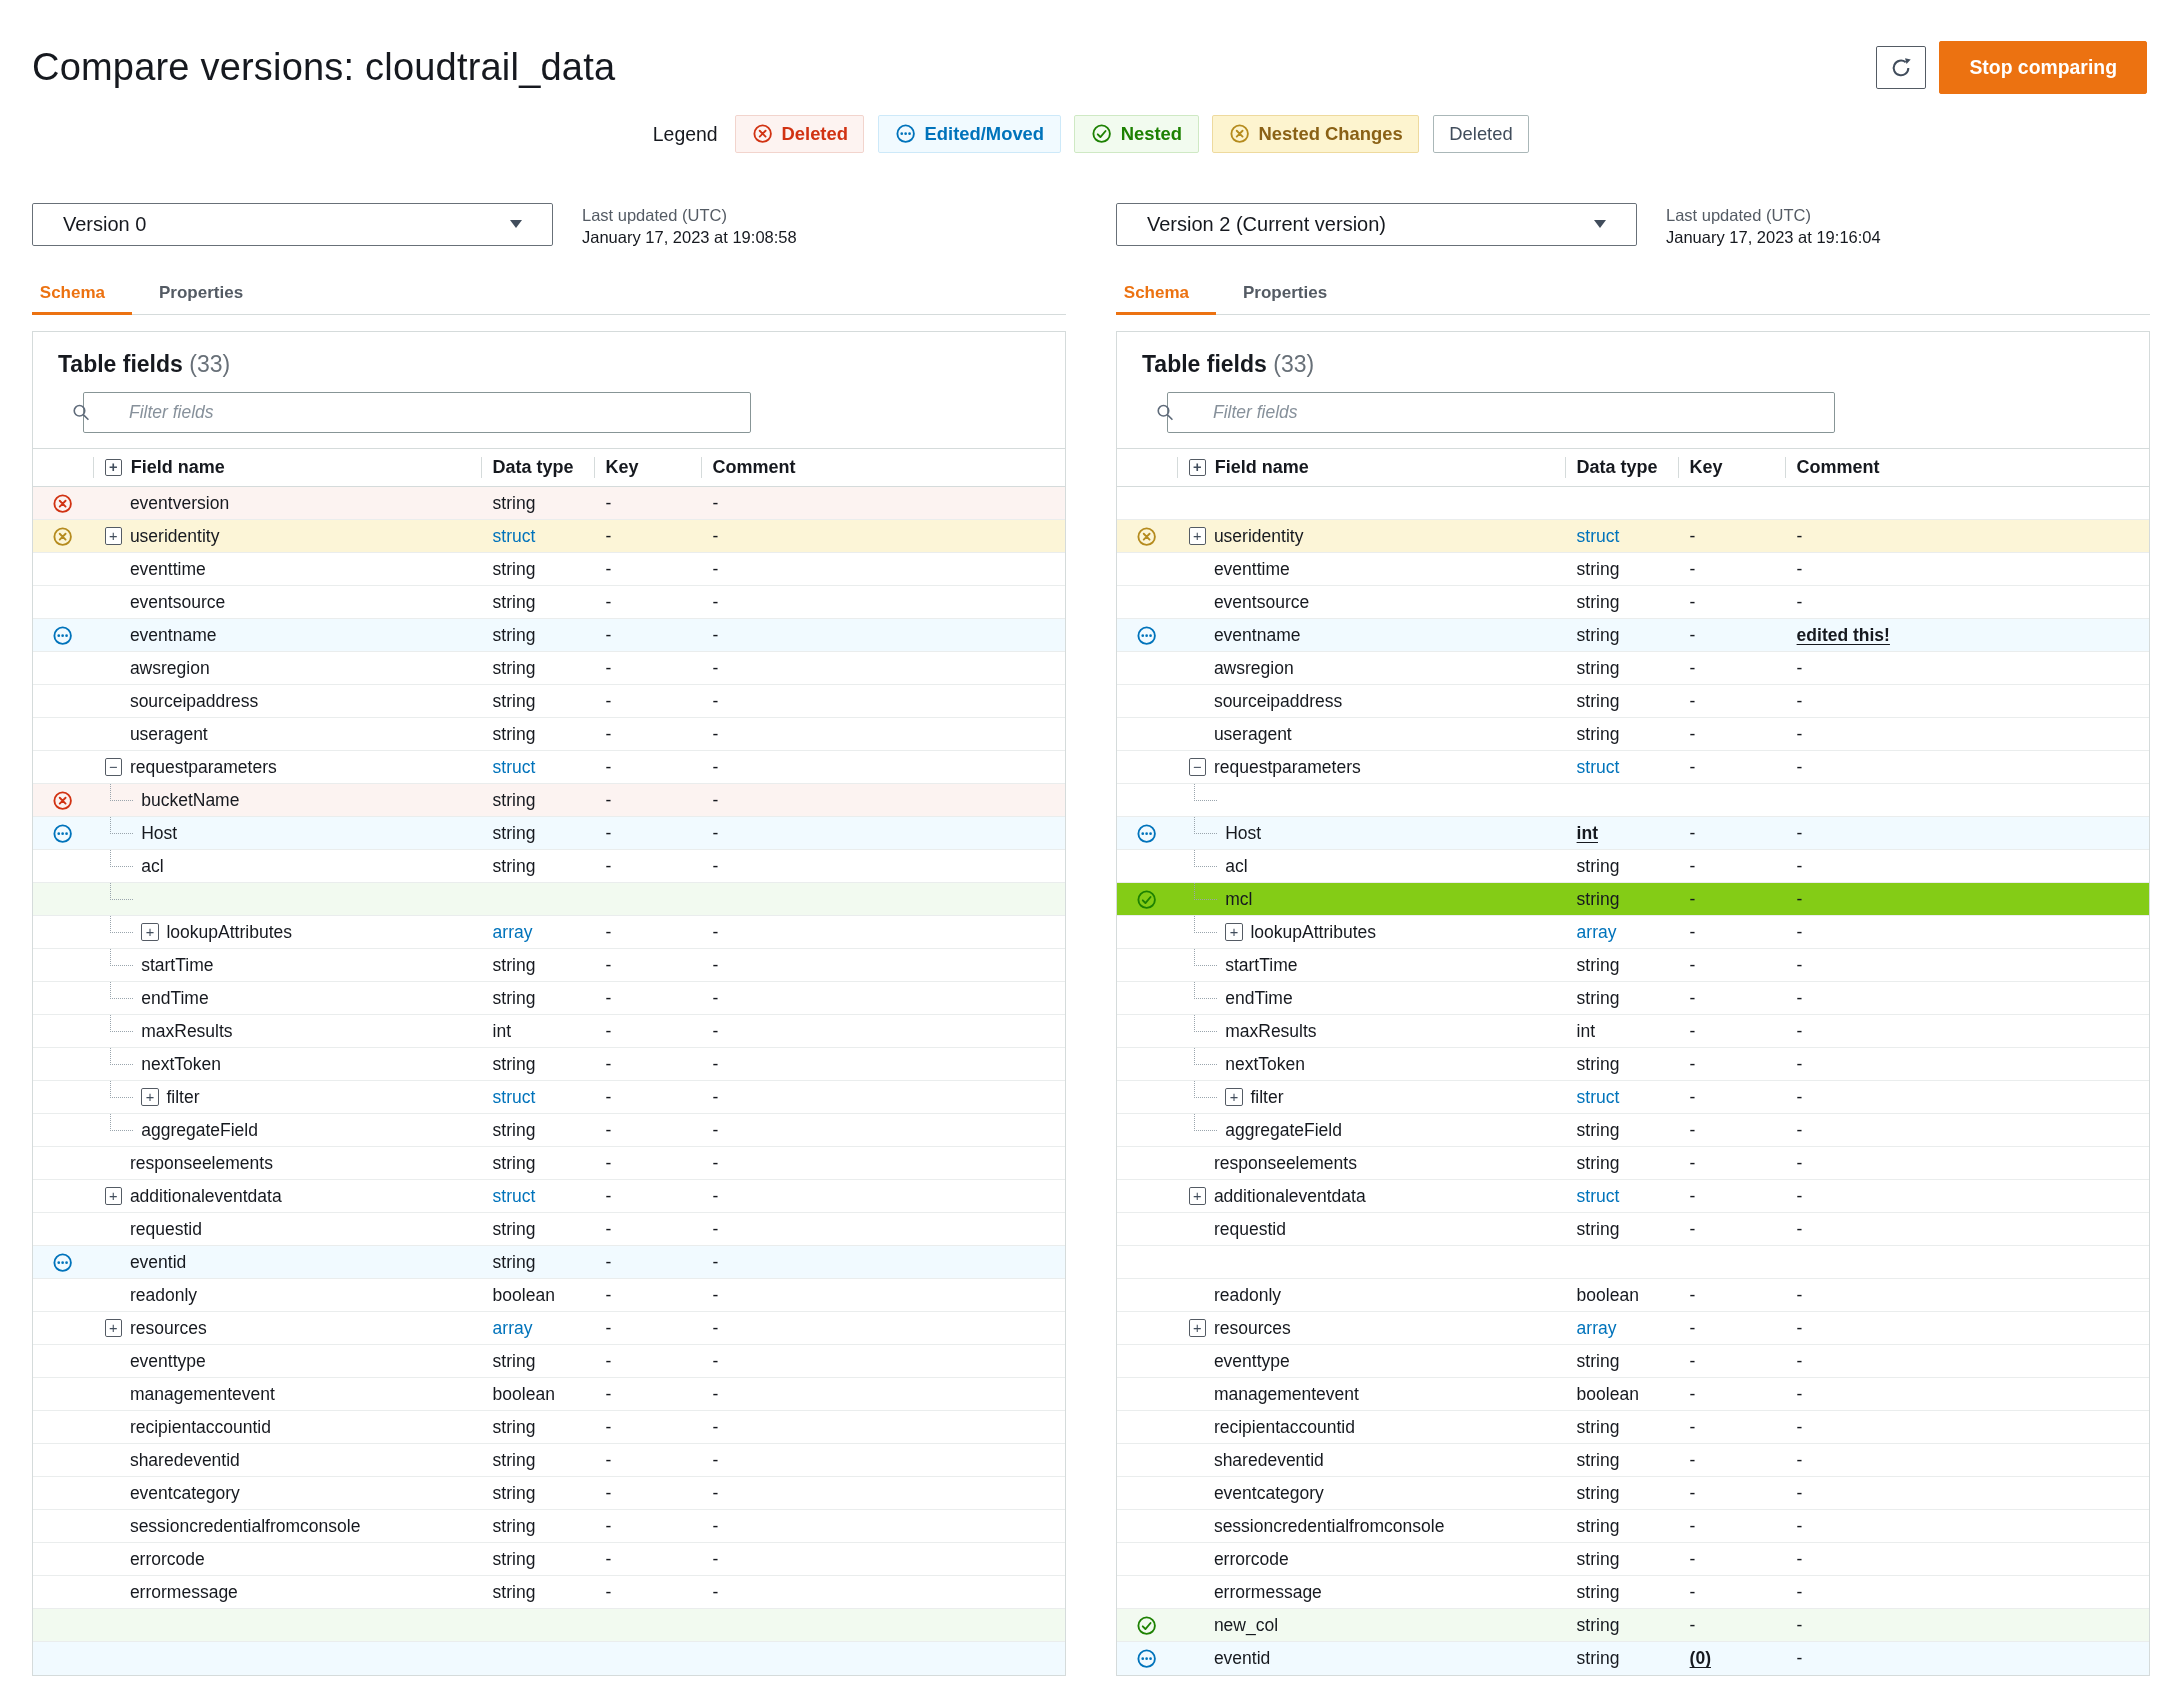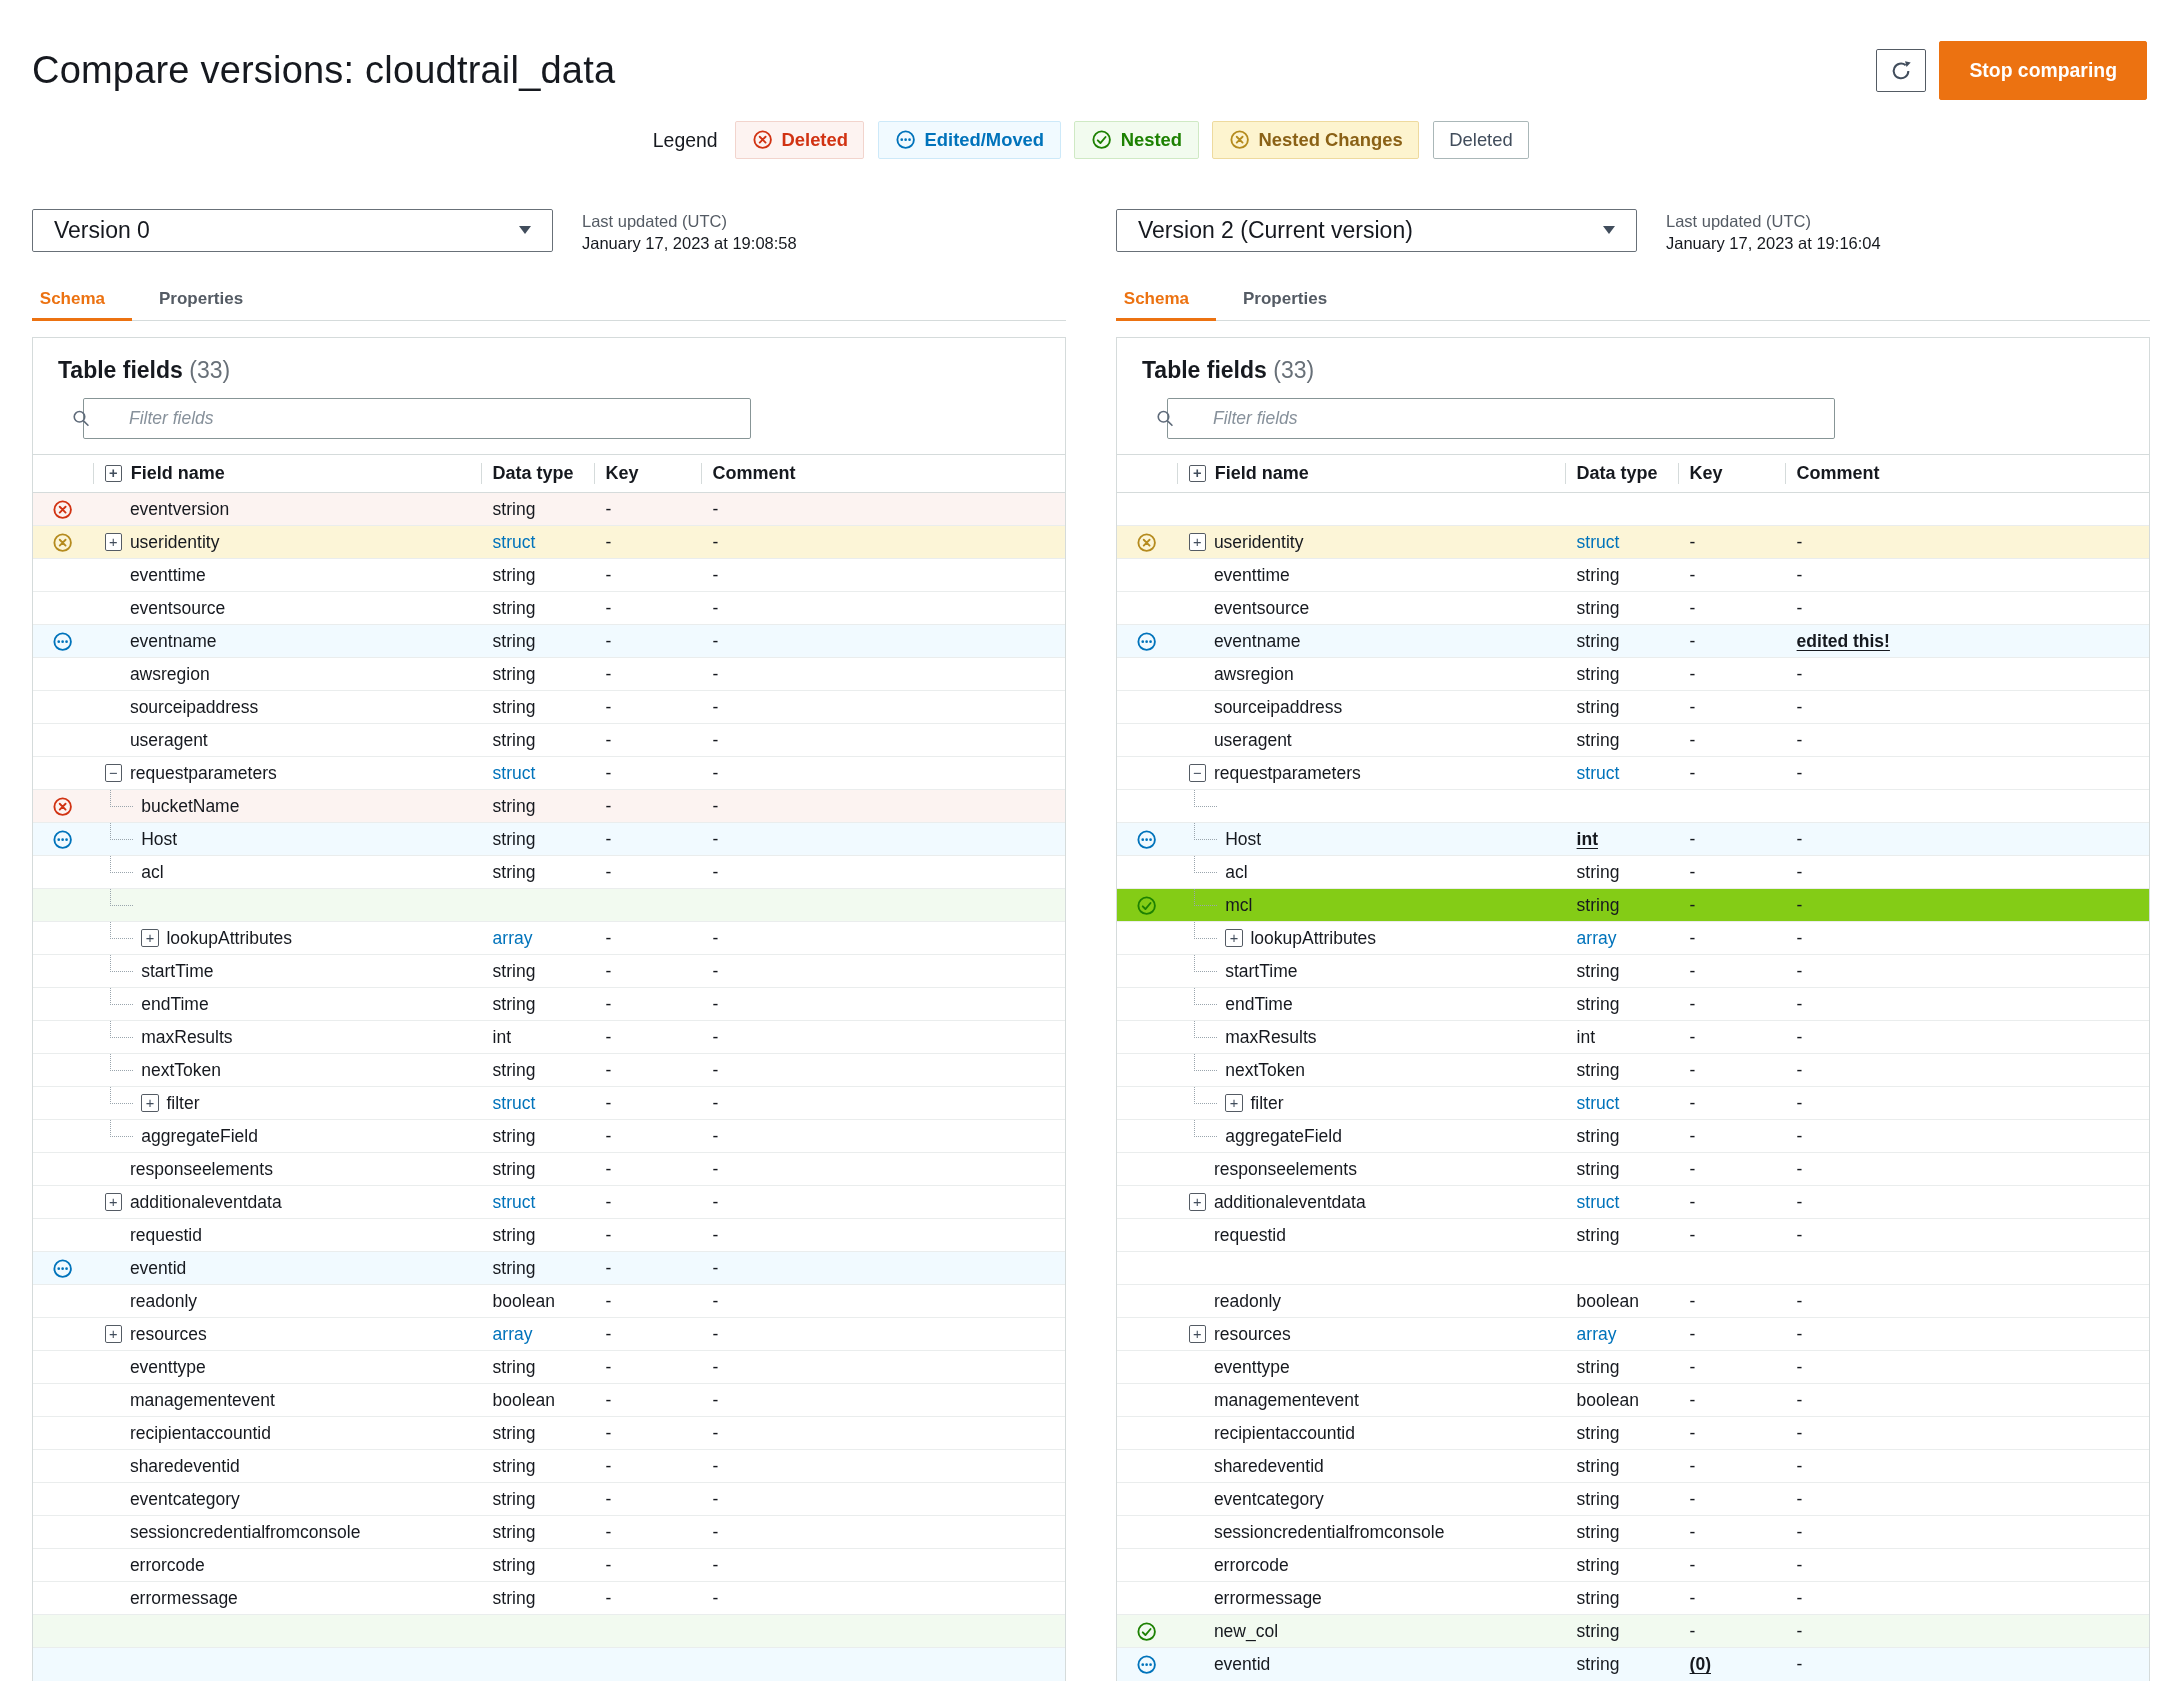--- a/index.html
+++ b/index.html
@@ -10,34 +10,34 @@
     color:#16191f;
     font-family:"Liberation Sans","DejaVu Sans",sans-serif;
     overflow:hidden;
   }
   
   .topbar { display:flex; justify-content:space-between; align-items:center; padding:41px 35px 0 32px; }
   h1.page-title { font-size:38px; font-weight:400; letter-spacing:0.2px; }
   .actions { display:flex; gap:13.6px; align-items:center; }
   .btn-refresh { width:50px; height:43px; background:#fff; border:1px solid #545b64; border-radius:1.9px;
     display:flex; align-items:center; justify-content:center; cursor:pointer; }
-  .btn-primary { height:59px; padding:0 29px; background:var(--accent); border:1px solid var(--accent);
+  .btn-primary { height:53px; padding:0 29px; background:var(--accent); border:1px solid var(--accent);
     border-radius:1.9px; color:#fff; font-size:19.4px; font-weight:700; font-family:inherit; cursor:pointer; }
   
   .legend-bar { display:flex; justify-content:center; align-items:center; gap:17.5px; margin-top:21.3px; }
   .legend-label { font-size:19.4px; }
   .legend-items { display:flex; gap:13.6px; align-items:center; }
   .chip { display:inline-flex; align-items:center; gap:8.7px; padding:6.8px 15.5px; border-radius:1.9px;
     font-size:18.4px; font-weight:700; border:1px solid transparent;justify-content:space-between; }
   
   .panels { display:flex; gap:50px; padding:0 32px; margin-top:50px; }
   .panel { flex:1; min-width:0; }
   .version-row { display:flex; align-items:flex-start; gap:29px; }
   .select { width:521px; height:43px; border:1px solid #687078; border-radius:1.9px; background:#fff;
-    display:flex; align-items:center; justify-content:space-between; padding:0 21px; font-size:23px; cursor:pointer; }
+    display:flex; align-items:center; justify-content:space-between; padding:0 30px; font-size:20px; cursor:pointer; }
   .caret { width:0; height:0; border-left:6.8px solid transparent; border-right:6.8px solid transparent;
     border-top:8.7px solid #414d5c; }
   .updated { font-size:16.5px; line-height:22px; padding-top:1px; }
   .updated-label { color:#545b64; }
   .updated-value { color:#16191f; }
   .tabs { display:flex; margin-top:25px; border-bottom:1px solid #d5dbdb; }
   .tab { padding:9.7px 27px 11.6px; font-size:17px; font-weight:700; color:#545b64; cursor:pointer; position:relative; }
   .tab:first-child { padding-left:7.8px; }
   .tab.active { color:var(--accent); }
   .tab.active::after { content:""; position:absolute; left:0; right:0; bottom:-1px; height:2.9px; background:var(--accent); }

